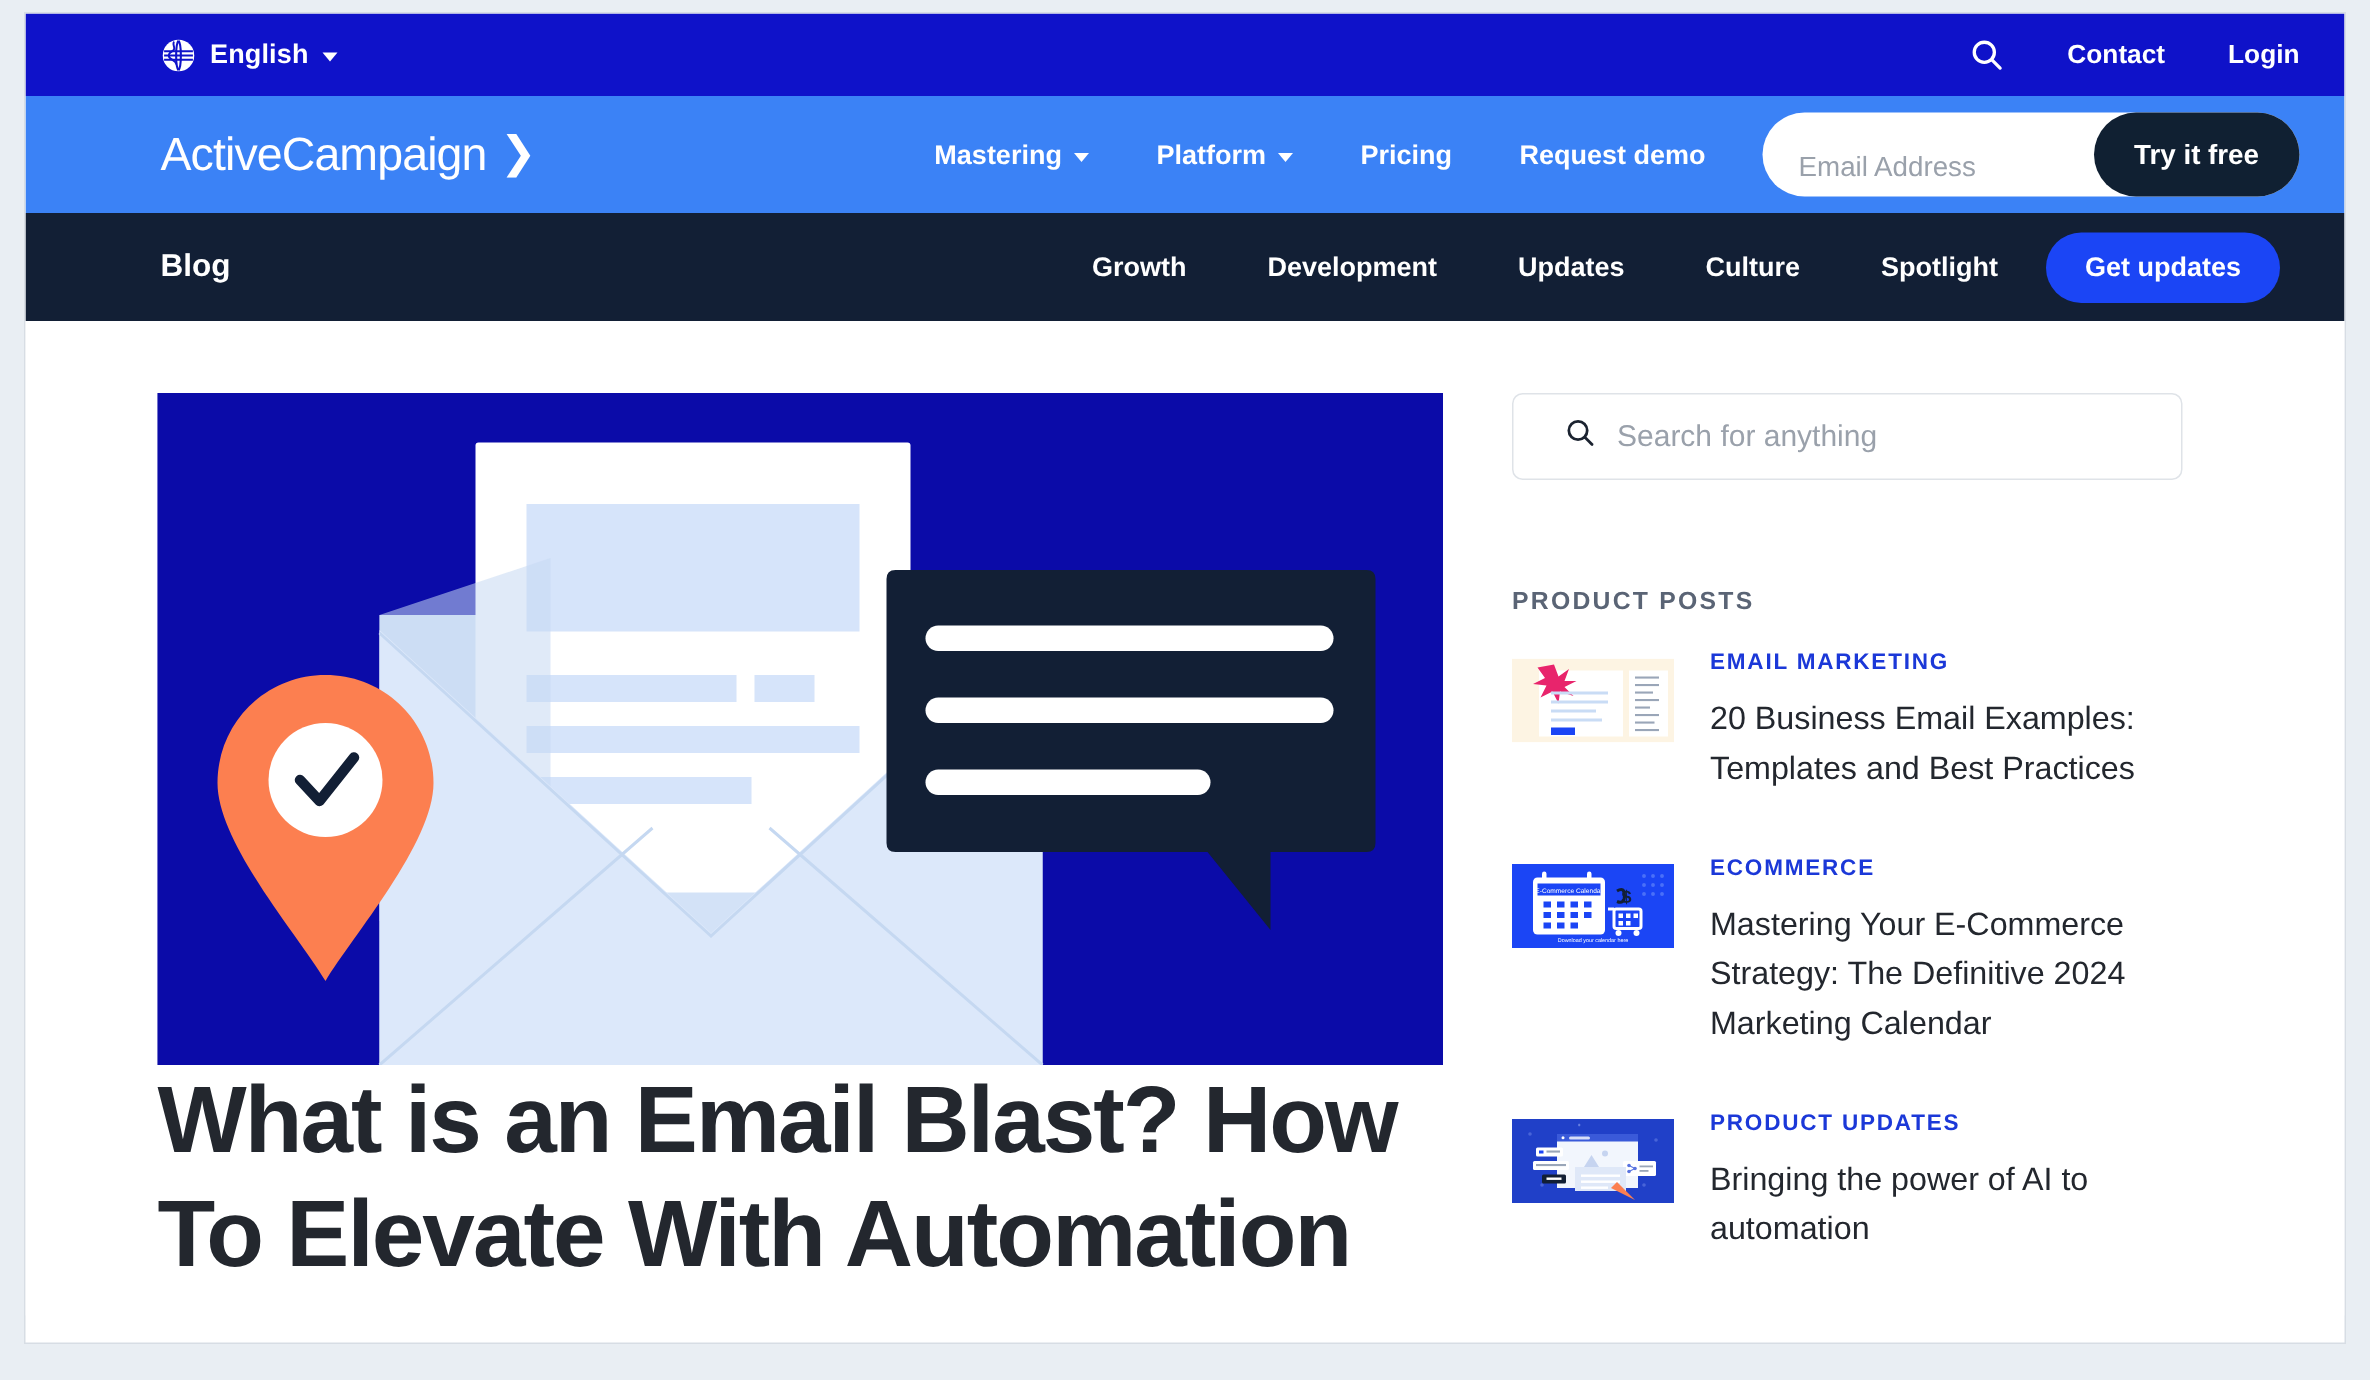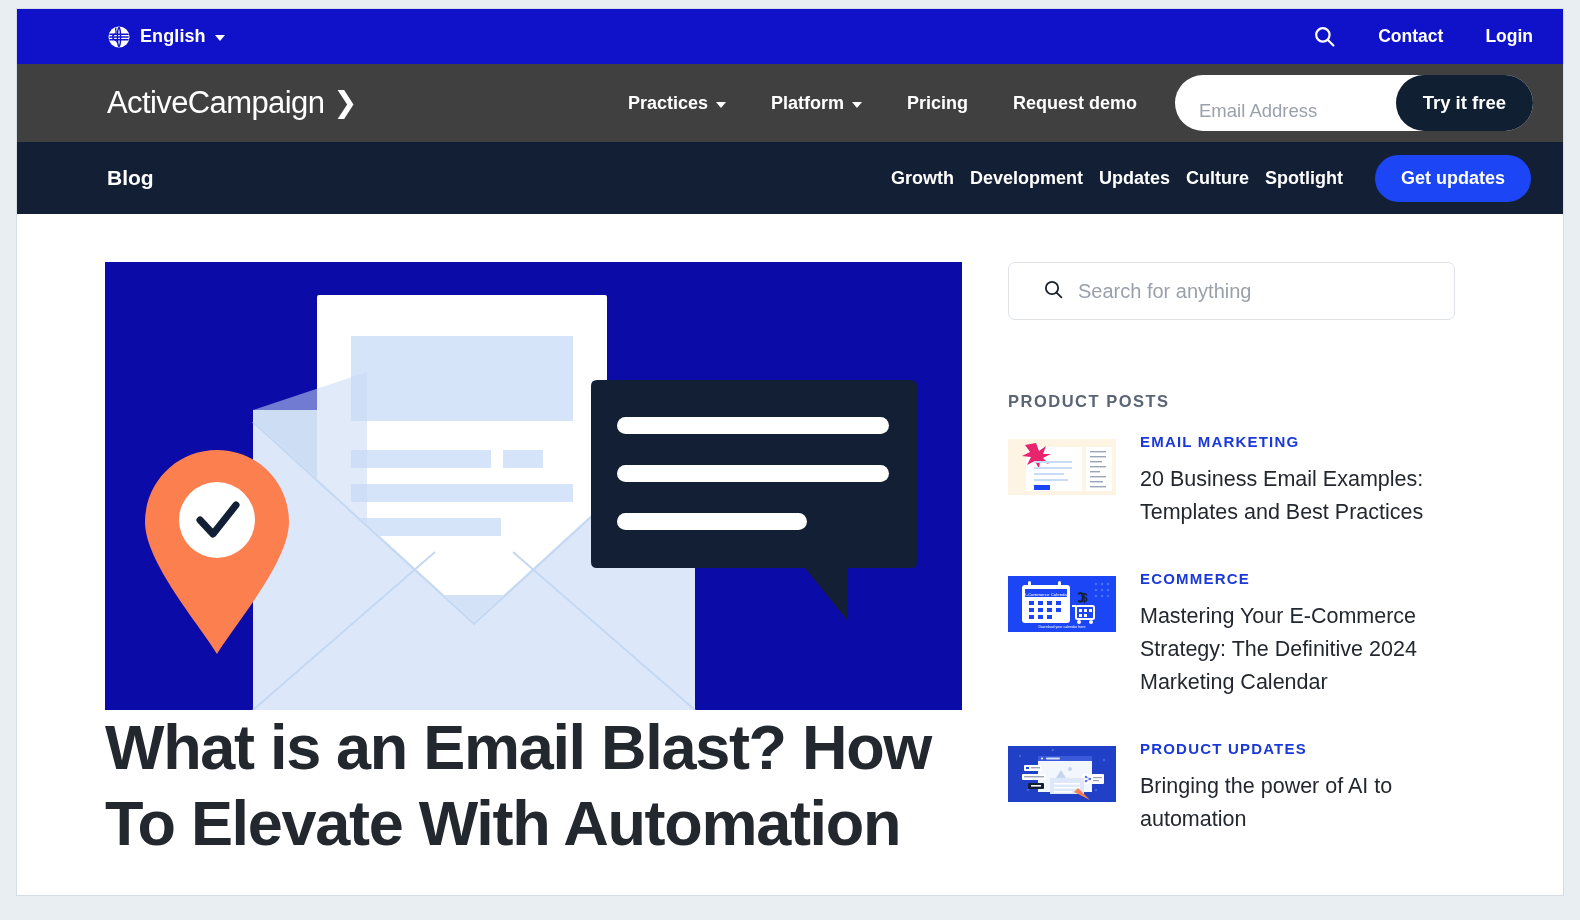--- a/index.html
+++ b/index.html
@@ -66,21 +66,21 @@
     font-size: 17.5px;
     font-weight: bold;
     text-decoration: none;
     cursor: pointer;
   }
   .search-glyph { width: 23px; height: 23px; display:block; cursor: pointer; }
 
   
   .main-nav {
     height: 78px;
-    background: #404040;
+    background: #3b82f6;
     display: flex;
     align-items: center;
     padding: 0 30px 0 90px;
   }
   .brand {
     display: flex;
     align-items: center;
     gap: 9px;
     cursor: pointer;
   }
@@ -151,34 +151,34 @@
     cursor: pointer;
     white-space: nowrap;
   }
 
   
   .blog-nav {
     height: 72px;
     background: #121f35;
     display: flex;
     align-items: center;
-    padding: 0 32px 0 90px;
+    padding: 0 43px 0 90px;
   }
   .blog-brand {
     color: #ffffff;
     font-size: 21px;
     font-weight: bold;
     text-decoration: none;
     cursor: pointer;
   }
   .blog-cats {
     margin-left: auto;
     display: flex;
     align-items: center;
-    gap: 16px;
+    gap: 54px;
     margin-right: 32px;
   }
   .blog-cat {
     color: #ffffff;
     font-size: 18px;
     font-weight: bold;
     text-decoration: none;
     cursor: pointer;
     white-space: nowrap;
   }
@@ -313,21 +313,21 @@
   </div>
 
   <div class="main-nav">
     <div class="brand">
       <span class="brand-text">ActiveCampaign</span>
       <span class="brand-chevron">❯</span>
     </div>
 
     <div class="nav-links">
       <a class="nav-item">
-        <span>Practices</span>
+        <span>Mastering</span>
         <span class="caret-down"></span>
       </a>
       <a class="nav-item">
         <span>Platform</span>
         <span class="caret-down"></span>
       </a>
       <a class="nav-item">Pricing</a>
       <a class="nav-item">Request demo</a>
     </div>
 

